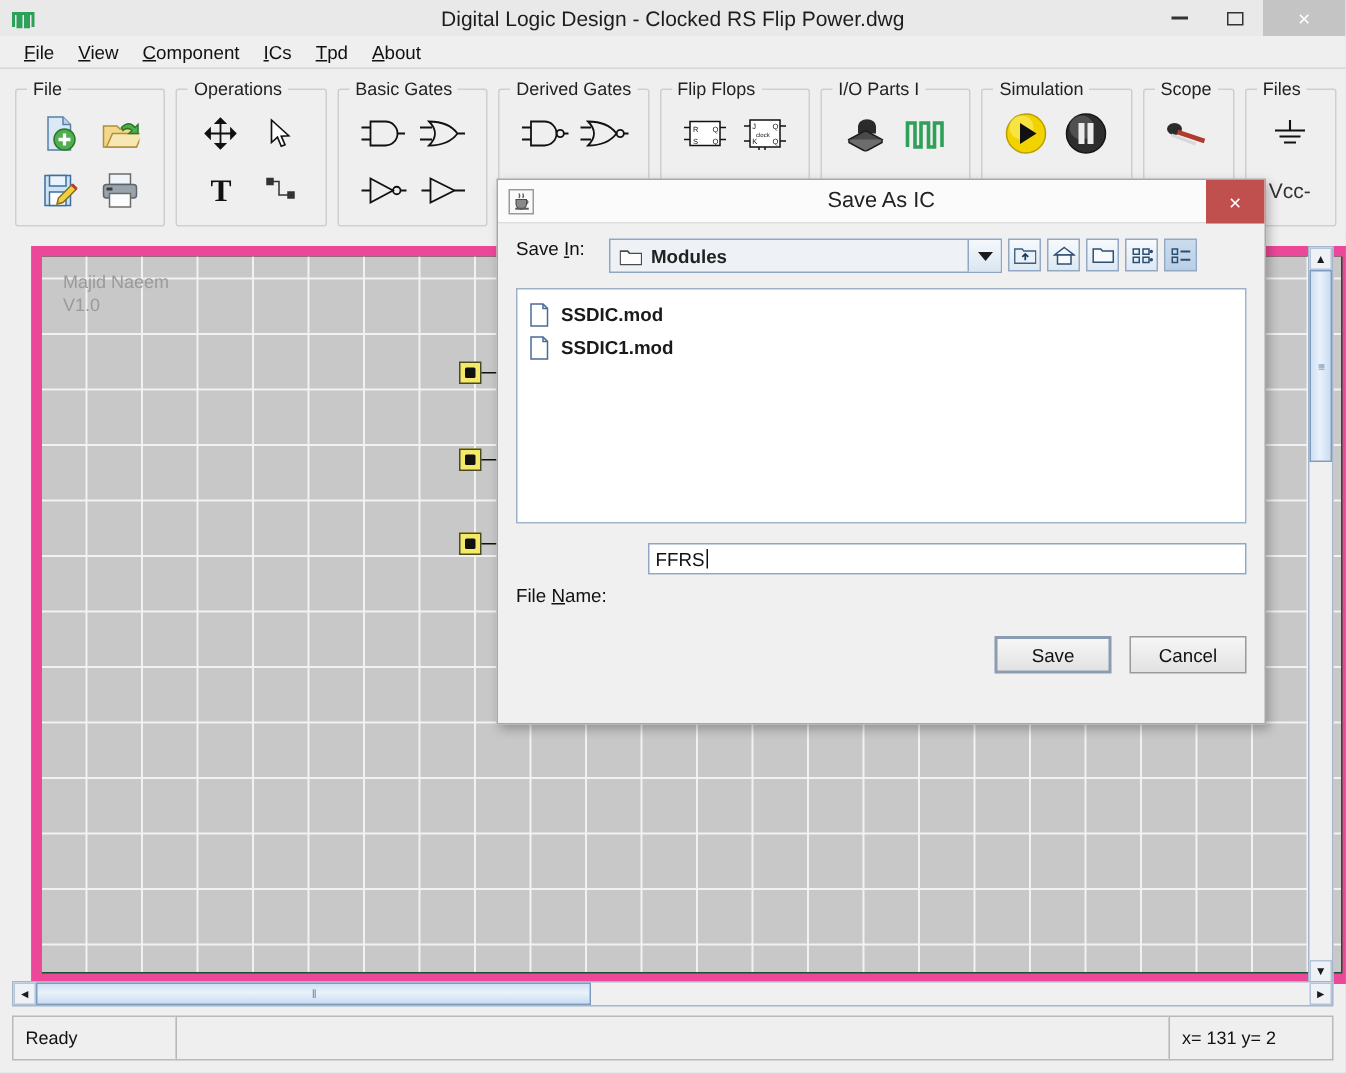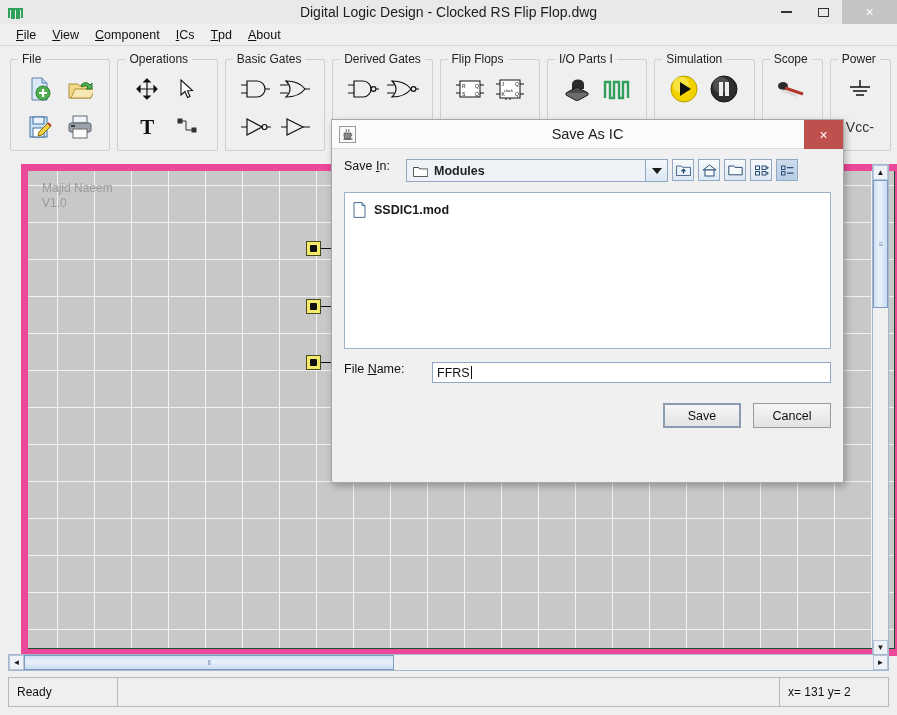--- a/index.html
+++ b/index.html
@@ -268,21 +268,21 @@
 <body>
 
 <div id="app">
 
   <div class="titlebar">
     <div class="titlebar-icon">
       <svg width="17" height="13" viewBox="0 0 17 13">
         <path d="M1 12 L1 3 L4 3 L4 12 L6 12 L6 3 L9 3 L9 12 L11 12 L11 3 L14 3 L14 12" fill="none" stroke="#2fa05a" stroke-width="2"></path>
       </svg>
     </div>
-    <div class="titlebar-title">Digital Logic Design - Clocked RS Flip Flop.dwg</div>
+    <div class="titlebar-title">Digital Logic Design - Clocked RS Flip Power.dwg</div>
     <div class="win-btns">
       <div class="win-btn">
           <span class="mini-bar"></span>
         </div>
       <div class="win-btn">
           <span class="mini-sq"></span>
         </div>
       <div class="win-btn close">×</div>
     </div>
   </div>
@@ -480,21 +480,21 @@
       <div class="tbtn">
         <svg width="34" height="22" viewBox="0 0 34 22">
           <ellipse cx="8" cy="8" rx="5" ry="4" fill="#2b2b2b"></ellipse>
           <path d="M10 10 L28 16" stroke="#b03a2e" stroke-width="3"></path>
           <path d="M6 12 L22 18" stroke="#d8d8d8" stroke-width="2"></path>
         </svg>
       </div>
     </div>
 
     <div class="tgroup cols1">
-      <span class="tlabel">Power</span>
+      <span class="tlabel">Files</span>
       <div class="tbtn">
         <svg width="26" height="24" viewBox="0 0 26 24" stroke="#111" fill="none" stroke-width="1.4">
           <path d="M13 3 L13 10 M3 10 L23 10 M6 14 L20 14 M9 18 L17 18"></path>
         </svg>
       </div>
       <div class="tbtn">
         <span style="font-size:14px;color:#333;">Vcc-</span>
       </div>
     </div>
   </div>
@@ -618,26 +618,35 @@
       </div>
 
       <div class="filelist">
         <div class="file-row">
           <span class="file-icon">
             <svg width="13" height="16" viewBox="0 0 13 16">
               <path d="M1 0.6 h8 l3 3 v11.8 h-11 z" fill="#fff" stroke="#4a6d93" stroke-width="1"></path>
               <path d="M9 0.6 v3 h3" fill="none" stroke="#4a6d93" stroke-width="1"></path>
             </svg>
           </span>
+          <span>SSDIC.mod</span>
+        </div>
+        <div class="file-row">
+          <span class="file-icon">
+            <svg width="13" height="16" viewBox="0 0 13 16">
+              <path d="M1 0.6 h8 l3 3 v11.8 h-11 z" fill="#fff" stroke="#4a6d93" stroke-width="1"></path>
+              <path d="M9 0.6 v3 h3" fill="none" stroke="#4a6d93" stroke-width="1"></path>
+            </svg>
+          </span>
           <span>SSDIC1.mod</span>
         </div>
       </div>
 
       <div class="row" style="margin-top:13px;">
-        <span class="lbl" style="width:88px;"><span>File </span><span class="mnem">N</span><span>ame:</span></span>
+        <span class="lbl" style="width:88px;margin-top:28px;"><span>File </span><span class="mnem">N</span><span>ame:</span></span>
         <div class="field">
           <span>FFRS</span>
             <span class="caretbar"></span>
         </div>
       </div>
 
 
       <div class="btnrow">
         <div class="pbtn default">Save</div>
         <div class="pbtn">Cancel</div>

